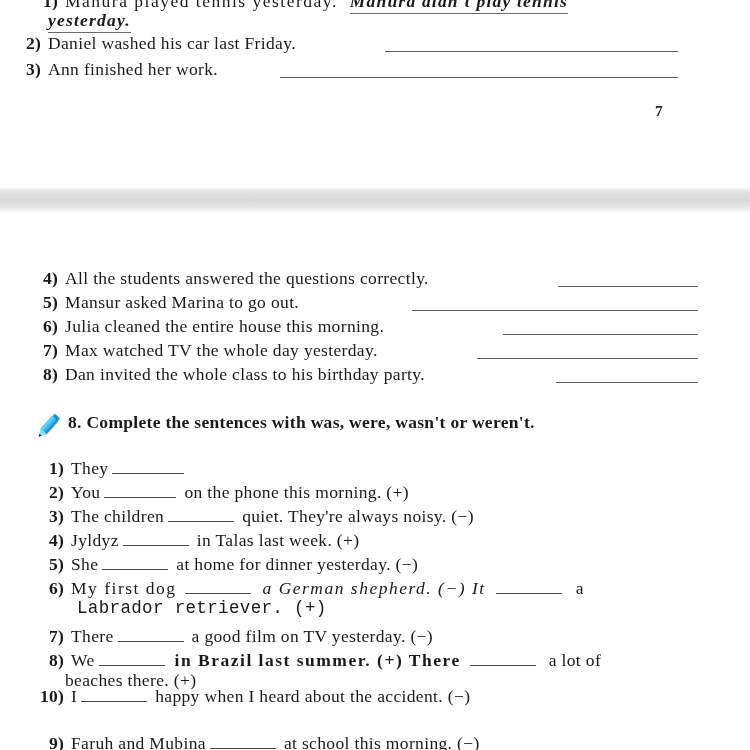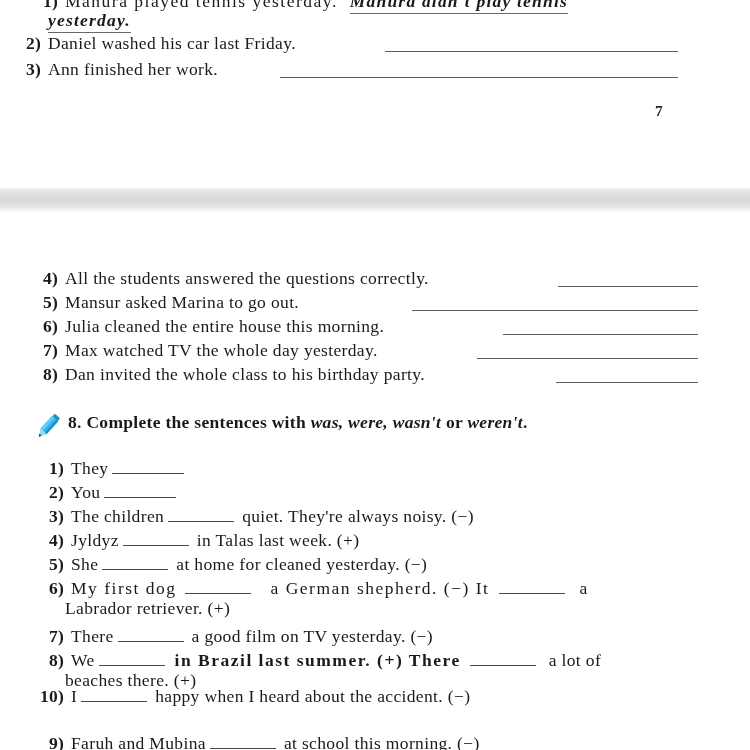--- a/index.html
+++ b/index.html
@@ -110,21 +110,21 @@
   #ex8-heading {
     position: absolute;
     top: 414px;
     left: 68px;
     font-size: 17.5px;
     font-weight: 700;
     letter-spacing: 0.3px;
     white-space: nowrap;
     line-height: 1;
   }
-  #ex8-heading .it { font-style: italic; }
+  #ex8-heading .it { }
 
   
   #pencil-icon {
     position: absolute;
     top: 410px;
     left: 30px;
     width: 34px;
     height: 32px;
   }
 
@@ -225,53 +225,54 @@
 <div class="ex-line" style="top:456px; left:38px;">
   <span class="num num-w">1)</span>
   <span class="sent">They</span>
   <span class="blank b-lg"></span>
 </div>
 
 <div class="ex-line" style="top:480px; left:38px;">
   <span class="num num-w">2)</span>
   <span class="sent">You</span>
   <span class="blank b-lg"></span>
+  <span class="sent" style="margin-left:4px;">on the phone this morning. (+)</span>
 </div>
 
 <div class="ex-line" style="top:504px; left:38px;">
   <span class="num num-w">3)</span>
   <span class="sent">The children</span>
   <span class="blank b-md"></span>
   <span class="sent" style="margin-left:4px;">quiet. They're always noisy. (−)</span>
 </div>
 
 <div class="ex-line" style="top:528px; left:38px;">
   <span class="num num-w">4)</span>
   <span class="sent">Jyldyz</span>
   <span class="blank b-md"></span>
   <span class="sent" style="margin-left:4px;">in Talas last week. (+)</span>
 </div>
 
 <div class="ex-line" style="top:552px; left:38px;">
   <span class="num num-w">5)</span>
   <span class="sent">She</span>
   <span class="blank b-md"></span>
-  <span class="sent" style="margin-left:4px;">at home for cleaned yesterday. (−)</span>
+  <span class="sent" style="margin-left:4px;">at home for dinner yesterday. (−)</span>
 </div>
 
 <div class="ex-line" style="top:576px; left:38px;">
   <span class="num num-w">6)</span>
   <span class="sent sent-sp">My first dog</span>
   <span class="blank b-md" style="margin-left:8px;"></span>
-  <span class="sent sent-sp" style="margin-left:16px;">a German shepherd. (−) It</span>
+  <span class="sent sent-sp" style="margin-left:8px;font-style:italic;">a German shepherd. (−) It</span>
   <span class="blank b-md" style="margin-left:10px;"></span>
   <span class="sent" style="margin-left:10px;">a</span>
 </div>
 <div class="ex-line" style="top:600px; left:65px;">
-  <span class="sent" style="margin-left:0;">Labrador retriever. (+)</span>
+  <span class="sent" style="margin-left:12px;font-family:Liberation Mono, monospace;">Labrador retriever. (+)</span>
 </div>
 
 <div class="ex-line" style="top:624px; left:38px;">
   <span class="num num-w">7)</span>
   <span class="sent">There</span>
   <span class="blank b-md"></span>
   <span class="sent" style="margin-left:4px;">a good film on TV yesterday. (−)</span>
 </div>
 
 <div class="ex-line" style="top:648px; left:38px;">

